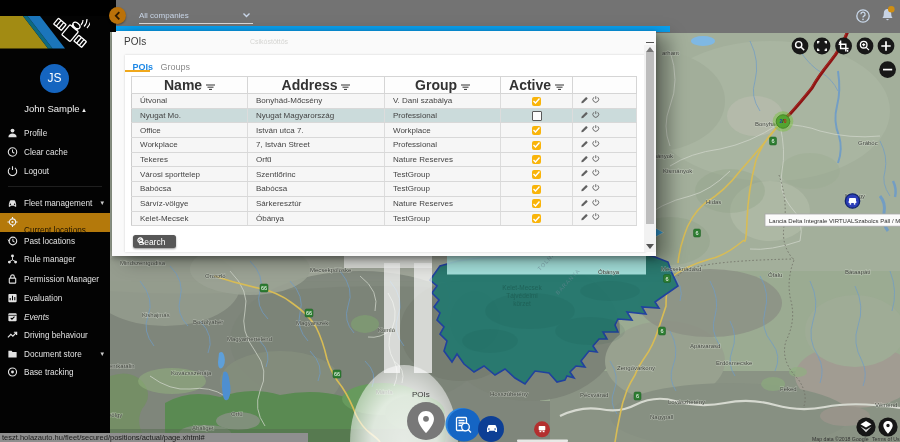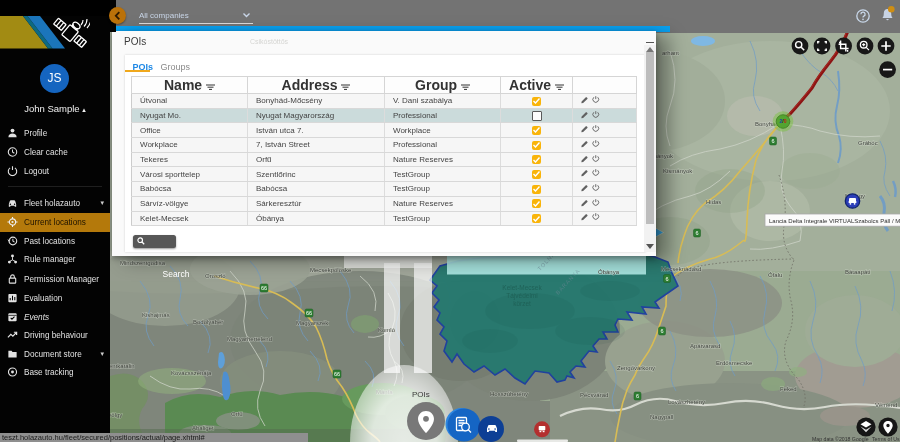--- a/index.html
+++ b/index.html
@@ -34,21 +34,21 @@
   #tbl th{font-size:14px;color:#333;font-weight:bold;height:12px;background:#FDFDFD;border:1px solid #D5D5D5;padding:0;}
   #tbl td{height:13.7px;background:#F6F6F6;border-left:1px solid #DCDCDC;border-right:1px solid #DCDCDC;border-top:1px solid #D8D8D8;border-bottom:1px solid #D8D8D8;padding:0 0 0 8px;overflow:hidden;white-space:nowrap;}
   #tbl tr.sel td{background:#CBDBDB;}
   #tbl td.cb{text-align:center;padding:0;}
   #tbl td.act{padding:0 0 0 6px;text-align:left;}
   #tbl tr td:first-child{border-left:1px solid #CCC;}
   .cbx{display:inline-block;width:9px;height:9px;border-radius:2px;background:#F9B40A;vertical-align:middle;position:relative;}
   .cbx svg{position:absolute;left:1px;top:1.5px;}
   .cbe{display:inline-block;width:8px;height:8px;border-radius:1px;background:#FDFDFD;border:1.4px solid #5A5A5A;vertical-align:middle;}
   #searchbtn{left:8px;top:179.5px;width:43px;height:13.5px;background:#575757;border-radius:2.5px;color:#fff;font-size:8.5px;box-shadow:0 1px 2px rgba(0,0,0,.4);}
-  #searchbtn span{position:absolute;left:30px;top:2.5px;margin-top:32px;}
+  #searchbtn span{position:absolute;left:6px;top:2.5px;}
   
   #sbtrack{left:531.5px;top:14px;width:12.5px;height:207px;background:#F2F2F2;}
   #sbthumb{left:2px;top:7px;width:8px;height:172px;background:#BDBDBD;}
   .sarr{position:absolute;left:2.5px;width:0;height:0;border-left:4px solid transparent;border-right:4px solid transparent;}
   
   #status{left:0;top:432.5px;width:306px;height:9.5px;background:#8F8F8F;z-index:60;color:#1A1A1A;font-size:7.5px;line-height:9.5px;padding-left:2px;}
 </style>
 </head>
 <body>
 
@@ -574,30 +574,30 @@
       </svg>
       <span class="t">Logout</span>
     </div>
   <div class="abs" id="divider"></div>
   <div class="abs mi" style="top:177.5px;">
       <svg class="ic" viewBox="0 0 12 12">
         <path d="M2 7 l1-3 c.2-.6.6-1 1.3-1 h3.4 c.7 0 1.1.4 1.3 1 l1 3 v3 h-1.6 v-1 H3.6 v1 H2 z" fill="#E2E2E2"></path>
         <circle cx="3.7" cy="7.4" r=".8" fill="#000"></circle>
         <circle cx="8.3" cy="7.4" r=".8" fill="#000"></circle>
       </svg>
-      <span class="t">Fleet holazauto</span>
+      <span class="t">Fleet management</span>
       <span class="ch">▾</span>
     </div>
   <div class="abs mi active" style="top:197px;height:18.5px;">
       <svg class="ic" viewBox="0 0 12 12">
         <circle cx="6" cy="6" r="3.4" stroke="#EEE" stroke-width="1.2" fill="none"></circle>
         <circle cx="6" cy="6" r="1.2" fill="#EEE"></circle>
         <path d="M6 0.5 V2.6 M6 9.4 V11.5 M0.5 6 H2.6 M9.4 6 H11.5" stroke="#EEE" stroke-width="1.2"></path>
       </svg>
-      <span class="t" style="color:#1E1300;">Current locations</span>
+      <span class="t" style="color:#1E1300;margin-top:8px;">Current locations</span>
     </div>
   <div class="abs mi" style="top:215px;">
       <svg class="ic" viewBox="0 0 12 12">
         <circle cx="6.4" cy="6" r="4.2" stroke="#E2E2E2" stroke-width="1.2" fill="none"></circle>
         <path d="M6.4 3.6 V6 l1.8 1.2" stroke="#E2E2E2" stroke-width="1.1" fill="none"></path>
         <path d="M1 4.5 l1.2 1.8 L3.6 5" stroke="#E2E2E2" stroke-width="1" fill="none"></path>
       </svg>
       <span class="t">Past locations</span>
     </div>
   <div class="abs mi" style="top:233.5px;">

